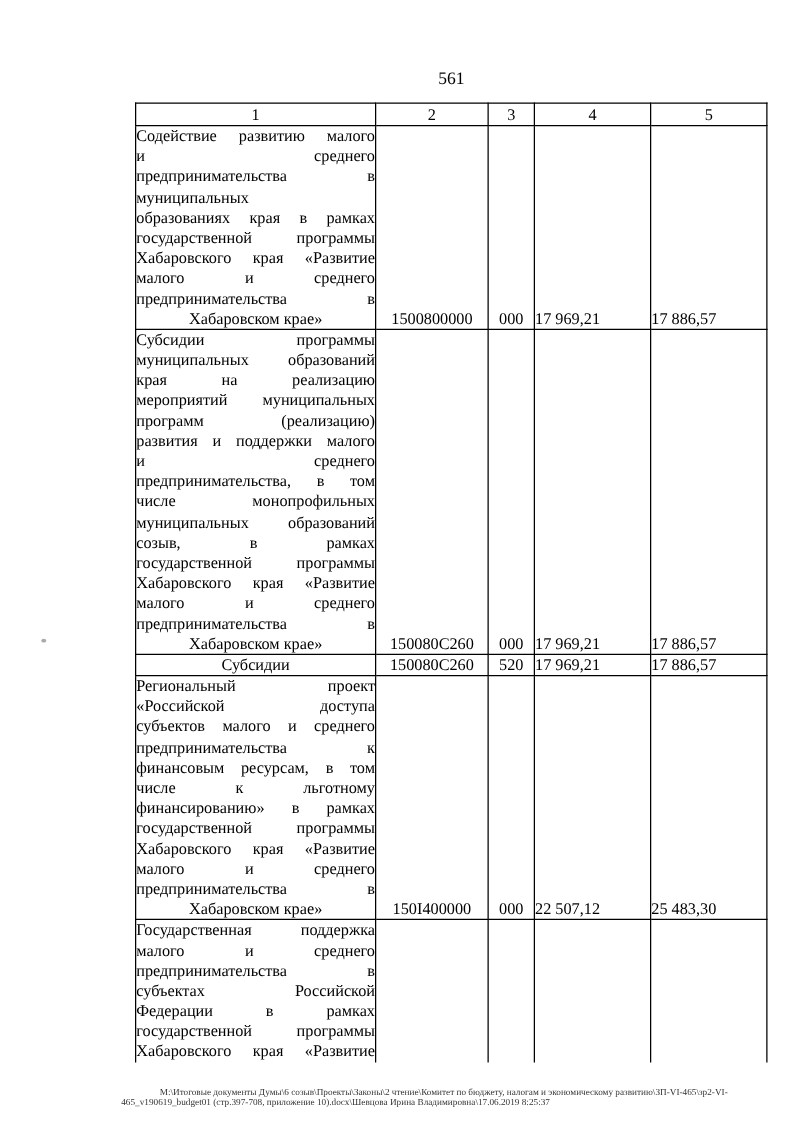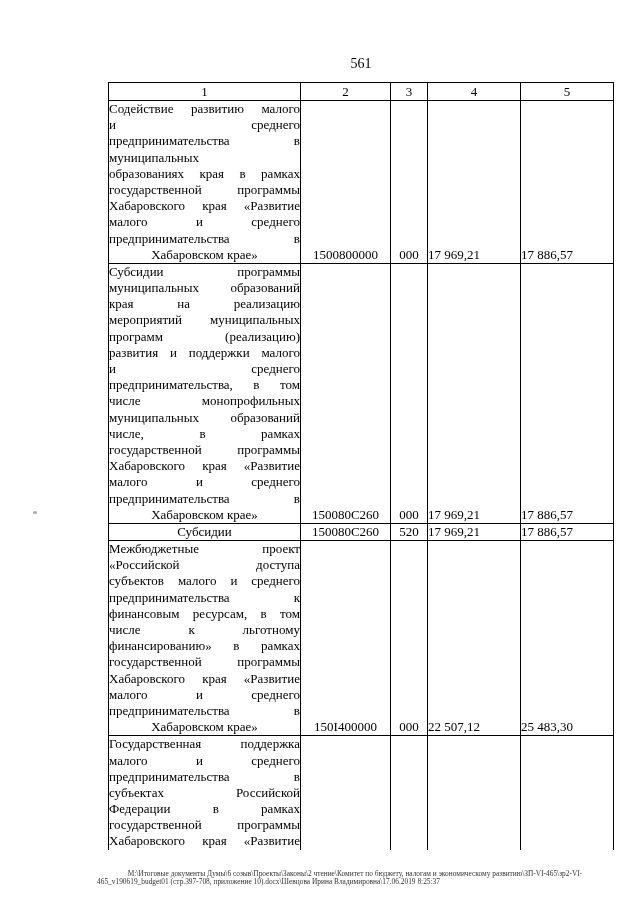--- a/index.html
+++ b/index.html
@@ -166,21 +166,21 @@
             </div>
             <div class="ln j">
               <span>числе</span>
               <span>монопрофильных</span>
             </div>
             <div class="ln j">
               <span>муниципальных</span>
               <span>образований</span>
             </div>
             <div class="ln j">
-              <span>числе,</span>
+              <span>созыв,</span>
               <span>в</span>
               <span>рамках</span>
             </div>
             <div class="ln j">
               <span>государственной</span>
               <span>программы</span>
             </div>
             <div class="ln j">
               <span>Хабаровского</span>
               <span>края</span>
@@ -207,21 +207,21 @@
             <div class="ln">Субсидии</div>
           </td>
         <td class="code">150080C260</td>
         <td class="vid">520</td>
         <td class="num">17 969,21</td>
         <td class="num">17 886,57</td>
       </tr>
       <tr>
         <td class="name">
             <div class="ln j">
-              <span>Межбюджетные</span>
+              <span>Региональный</span>
               <span>проект</span>
             </div>
             <div class="ln j">
               <span>«Российской</span>
               <span>доступа</span>
             </div>
             <div class="ln j">
               <span>субъектов</span>
               <span>малого</span>
               <span>и</span>

